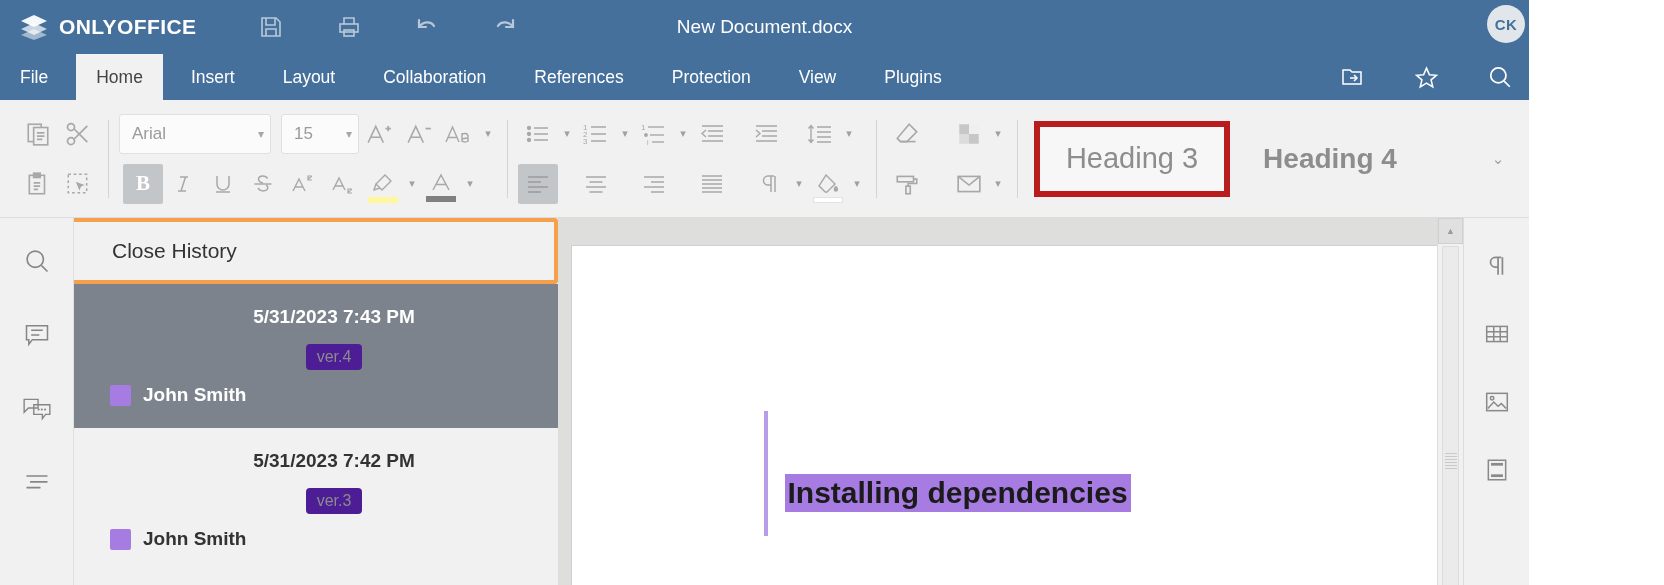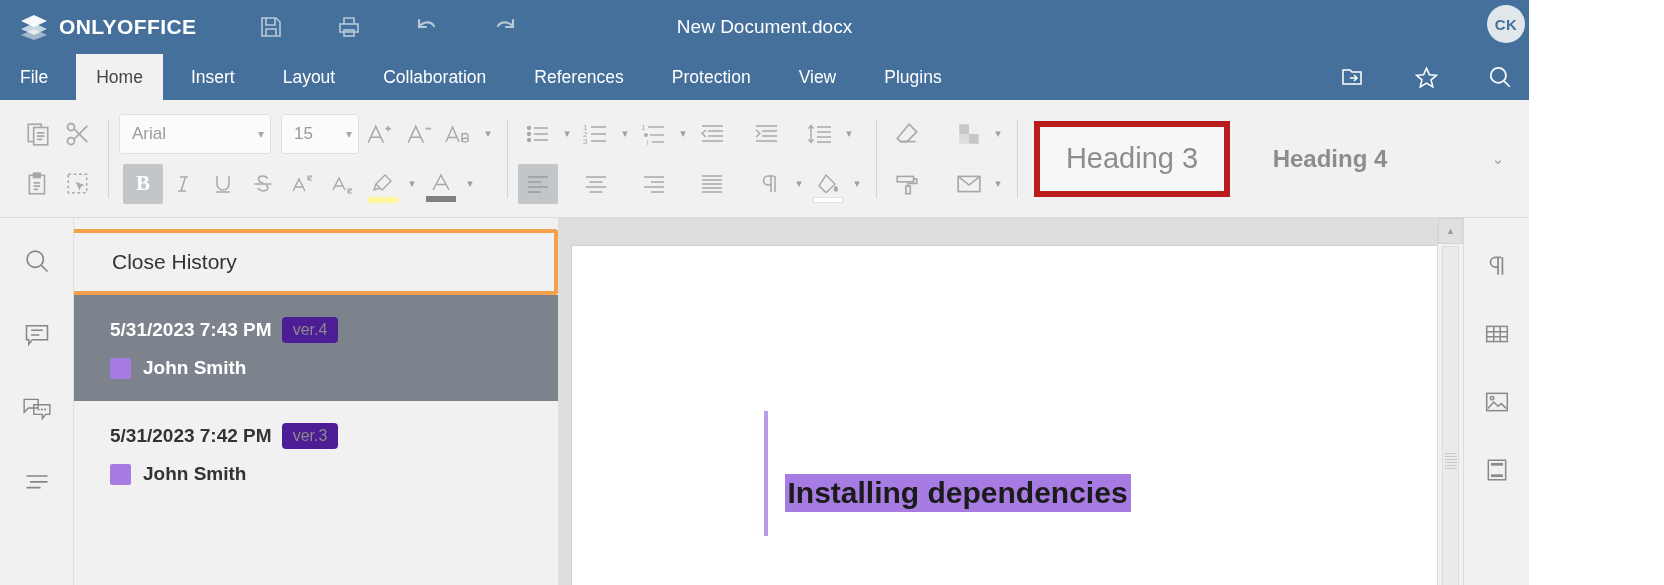--- a/index.html
+++ b/index.html
@@ -86,21 +86,21 @@
     font-family: "Liberation Serif", serif;
   }
   .styles {
     display: flex; align-items: center; height: 76px; margin-left: 6px;
   }
   .style-box {
     height: 76px; min-width: 196px; background: #f7f7f7; border: 6px solid #b91c1c;
     display: flex; align-items: center; justify-content: center;
     color: #8d8d8d; font-size: 29px;
   }
-  .style-box.h4 { border: none; background: transparent; font-weight: bold; font-size: 24px; min-width: 200px; }
+  .style-box.h4 { border: none; background: transparent; font-weight: bold; font-size: 28px; min-width: 200px; }
   .ribbon-more {
     position: absolute; right: 16px; top: 50%; transform: translateY(-50%);
     width: 30px; height: 30px; display: flex; align-items: center; justify-content: center;
     color: #9e9e9e; font-size: 15px;
   }
 
   
   .body { flex: 1; display: flex; min-height: 0; position: relative; }
 
   .leftbar {
@@ -111,29 +111,29 @@
   .lb-ic {
     width: 42px; height: 42px; display: flex; align-items: center; justify-content: center;
     color: #868686;
   }
 
   .history-panel {
     width: 484px; background: #f1f1f1; display: flex; flex-direction: column;
     flex: 0 0 484px; position: relative;
   }
   .close-history {
-    margin: 11px 0 0 0; height: 66px;
+    margin: 0 0 0 0; height: 66px;
     display: flex; align-items: center; padding-left: 38px;
     color: #333333; font-size: 21px;
     border: 4px solid #f5a14b; border-left: none; border-radius: 0 4px 4px 0;
     background: #f1f1f1;
   }
   .ver-item { padding: 22px 0 22px 36px; }
   .ver-item.selected { background: #7c838c; }
-  .ver-top { display: flex; align-items: center; gap: 10px; }
+  .ver-top { display: flex; align-items: center; gap: 16px; flex-direction: column; }
   .ver-date { font-size: 19px; font-weight: bold; color: #333333; }
   .ver-item.selected .ver-date { color: #ffffff; }
   .ver-badge {
     background: #4c1d95; border-radius: 4px; padding: 4px 11px;
     font-size: 16px; color: #8b8b8b;
   }
   .ver-user { display: flex; align-items: center; gap: 12px; margin-top: 14px; }
   .ver-swatch { width: 21px; height: 21px; border-radius: 2px; }
   .ver-name { font-size: 19px; font-weight: bold; color: #333333; }
   .ver-item.selected .ver-name { color: #ffffff; }

